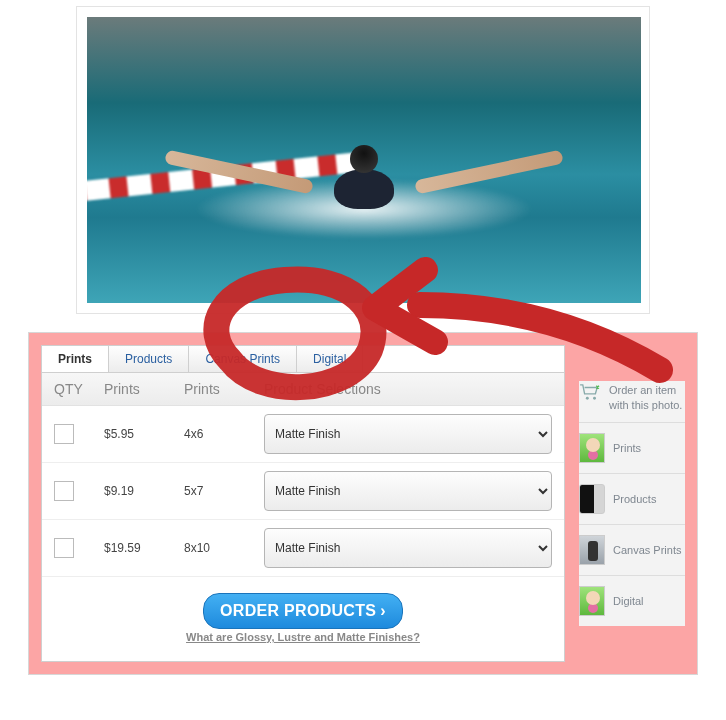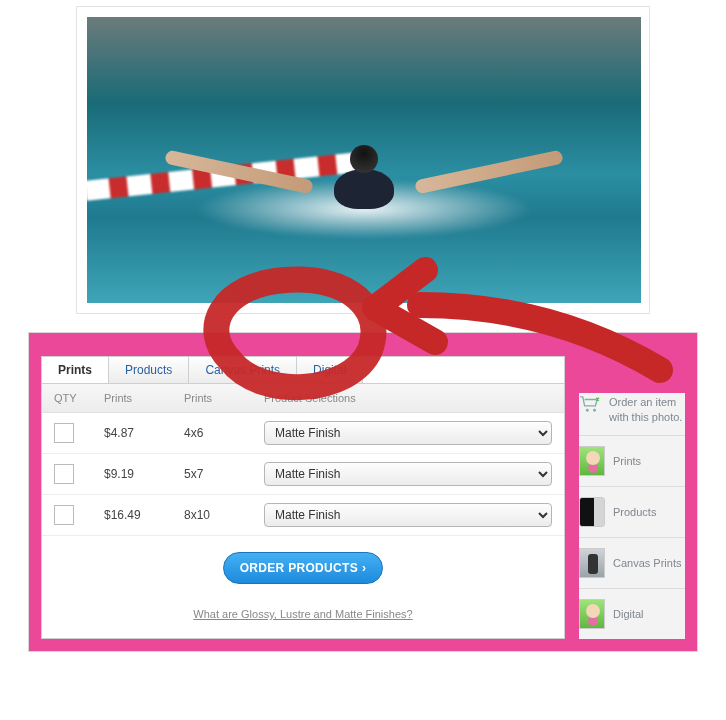--- a/index.html
+++ b/index.html
@@ -61,25 +61,25 @@
   }
   .splash{
     position:absolute; left:50%; top:44px; transform:translateX(-50%);
     width:340px; height:60px;
     background: radial-gradient(ellipse at center,rgba(255,255,255,.9),rgba(255,255,255,0) 70%);
     filter:blur(2px);
   }
 
   .order-area {
     border: 1px solid #d7d7d7;
-    background: #ec4899;
+    background: #fca5a5;
     padding: 12px;
     display: flex;
     gap: 14px;
-    align-items: flex-end;
+    align-items: center;
     min-height: 320px;
   }
   .left-panel {
     flex: 1;
     background: #fff;
     border: 1px solid #cfcfcf;
   }
   .tabs {
     display: flex;
     border-bottom: 1px solid #cfcfcf;
@@ -100,70 +100,71 @@
     color: #333;
     background: #fff;
   }
   .grid-head {
     display: grid;
     grid-template-columns: 50px 80px 80px 1fr;
     padding: 8px 12px;
     background: linear-gradient(#f7f7f7,#ececec);
     border-bottom: 1px solid #e2e2e2;
     color: #888;
-    font-size: 11px;
+    font-size: 14px;
   }
   .row {
     display: grid;
     grid-template-columns: 50px 80px 80px 1fr;
     align-items: center;
     padding: 8px 12px;
     border-bottom: 1px solid #eee;
     font-size: 12px;
     color: #444;
   }
   .qty-box {
     width: 20px; height: 20px;
     border: 1px solid #bbb;
     background: #fff;
   }
   .sel {
     width: 100%;
-    height: 24px;
+    height: 40px;
     font-size: 12px;
     background: linear-gradient(#fdfdfd,#ececec);
     border: 1px solid #b5b5b5;
     border-radius: 4px;
     padding: 2px 6px;
     color: #333;
   }
   .actions {
     text-align: center;
     padding: 16px 12px 18px;
   }
   .order-btn {
     display: inline-block;
     background: linear-gradient(#43b0f3,#1e8add);
     color: #fff;
     font-weight: bold;
-    font-size: 12px;
+    font-size: 16px;
     padding: 8px 16px;
     border: 1px solid #1a74bb;
     border-radius: 16px;
     cursor: pointer;
     letter-spacing: .3px;
   }
   .order-btn .chev { margin-left: 4px; font-weight: bold; }
   .finishes-link {
     display: block;
-    margin-top: 24px;
+    margin-top: 2px;
     color: #888;
     text-decoration: underline;
     font-size: 11px;
     cursor: pointer;
+    font-weight: bold;
   }
 
   .right-panel {
     width: 106px;
     background: #f3f3f3;
   }
   .order-hint {
     display: flex;
     gap: 8px;
     align-items: flex-start;
@@ -240,39 +241,39 @@
         <div>QTY</div>
         <div>Prints</div>
         <div>Prints</div>
         <div>Product Selections</div>
       </div>
 
       <div class="row">
         <div>
             <div class="qty-box"></div>
           </div>
-        <div>$4.87</div>
+        <div>$5.95</div>
         <div>4x6</div>
         <div><select class="sel"><option>Matte Finish</option></select></div>
       </div>
 
       <div class="row">
         <div>
             <div class="qty-box"></div>
           </div>
         <div>$9.19</div>
         <div>5x7</div>
         <div><select class="sel"><option>Matte Finish</option></select></div>
       </div>
 
       <div class="row">
         <div>
             <div class="qty-box"></div>
           </div>
-        <div>$16.49</div>
+        <div>$19.59</div>
         <div>8x10</div>
         <div><select class="sel"><option>Matte Finish</option></select></div>
       </div>
 
       <div class="actions">
         <div class="order-btn">
           <span>ORDER PRODUCTS</span><span class="chev">›</span>
         </div>
         <a class="finishes-link">What are Glossy, Lustre and Matte Finishes?</a>
       </div>

